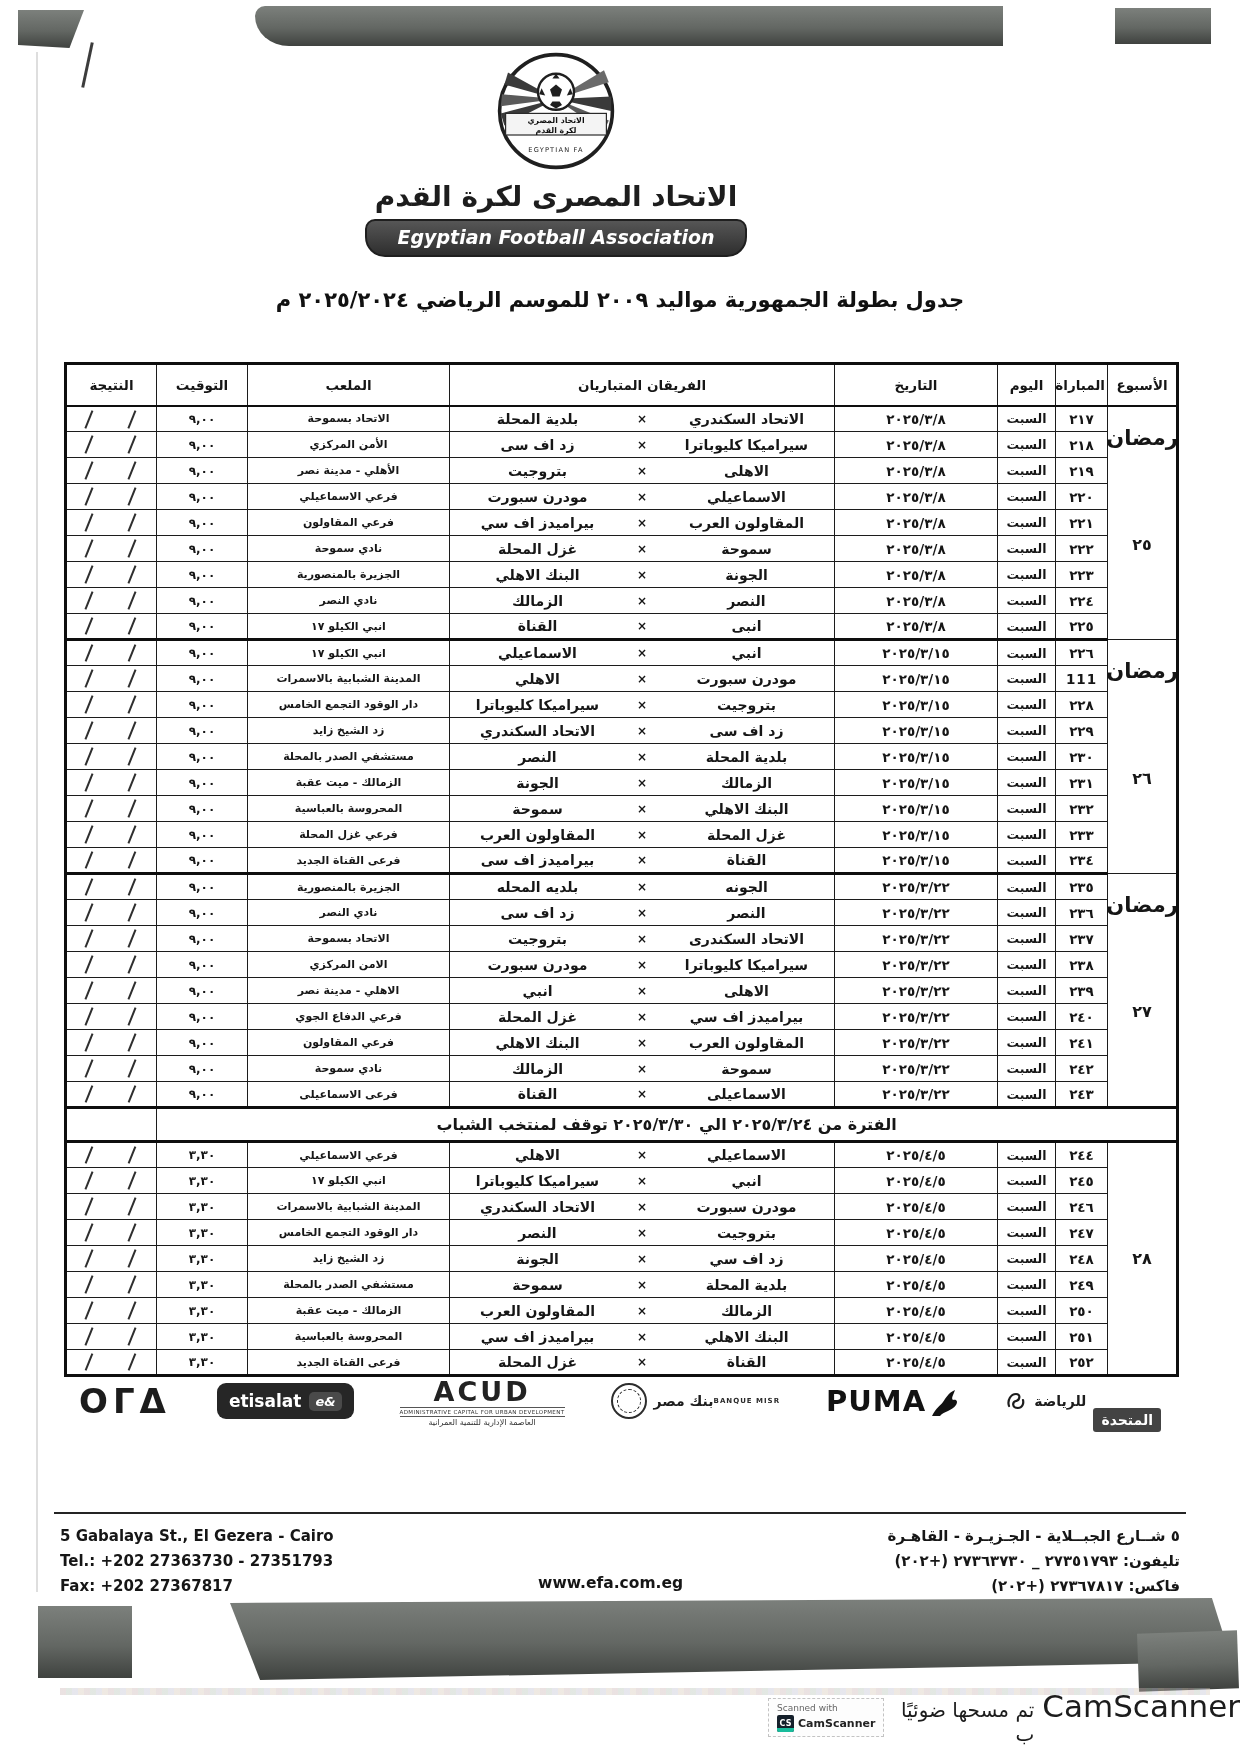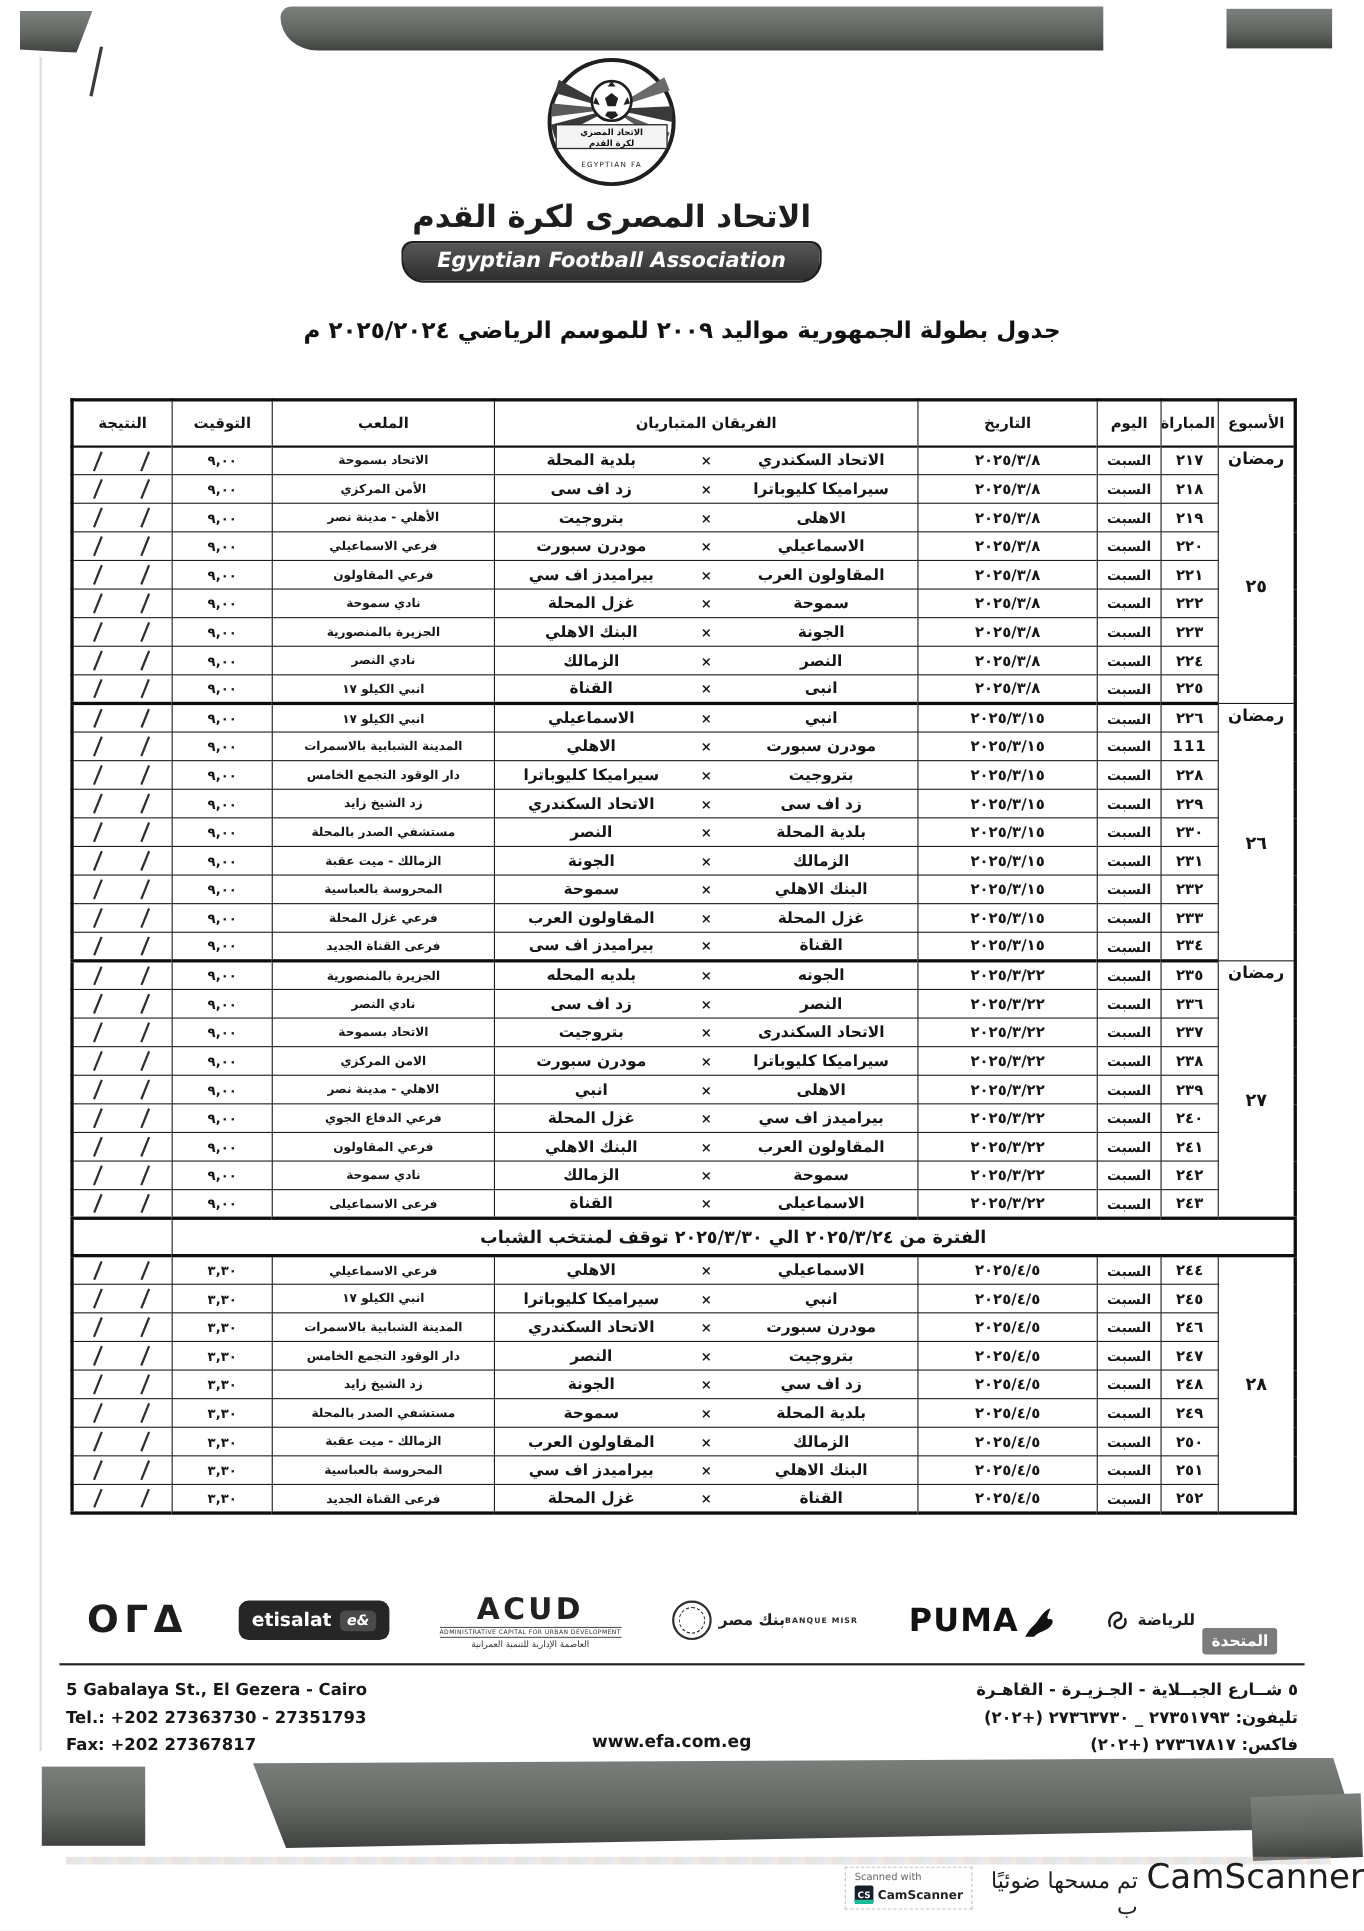--- a/index.html
+++ b/index.html
@@ -27,58 +27,58 @@
   .doc-title { position:absolute; top:288px; left:0; right:0; text-align:center; font-size:21px; font-weight:bold; color:#111; direction:rtl; }
 
   
   table.sched { position:absolute; top:362px; left:64px; width:1112px; border-collapse:collapse; border:3px solid #0e0e0e; direction:rtl; table-layout:fixed; }
   .sched th, .sched td { border:1.4px solid #1c1c1c; padding:0 2px; text-align:center; vertical-align:middle; overflow:hidden; white-space:nowrap; }
   .sched thead th { height:42px; font-size:13.5px; font-weight:bold; border-bottom:2.6px solid #0e0e0e; }
   .sched tbody td { height:26px; font-weight:bold; }
   .sched tr.group-end td { border-bottom:3px solid #0e0e0e; }
   td.c-week { position:relative; border-right:2px solid #0e0e0e; }
   .week-wrap { position:absolute; inset:0; display:flex; flex-direction:column; align-items:center; }
-  .week-season { font-size:15px; font-weight:bold; padding-top:1px; }
+  .week-season { font-size:21px; font-weight:bold; padding-top:19px; }
   .week-number { margin:auto; font-size:16px; font-weight:bold; letter-spacing:3px; }
   td.c-match { font-size:13.5px; letter-spacing:1px; }
   td.c-day { font-size:12.5px; }
   td.c-date { font-size:13.5px; letter-spacing:.5px; }
   td.c-teams { padding:0 6px; }
   .teams-wrap { display:flex; align-items:center; }
   .team-home,.team-away { flex:1; font-size:14px; font-weight:bold; }
   .vs-mark { width:46px; font-size:12px; }
   td.c-stadium { font-size:11px; }
   td.c-time { font-size:12px; letter-spacing:1px; }
   td.c-result { position:relative; }
   .res-marks { position:absolute; inset:0; }
   .res-marks::before, .res-marks::after { content:""; position:absolute; top:3px; bottom:3px; width:1.8px; background:#2e2e2e; }
   .res-marks::before { left:24%; transform:rotate(22deg); }
   .res-marks::after { right:26%; transform:rotate(22deg); }
   tr.break-row td { height:34px; font-size:16px; font-weight:bold; border-top:3px solid #0e0e0e; border-bottom:3px solid #0e0e0e; }
 
   
-  .sponsors { position:absolute; top:1438px; left:70px; width:1100px; height:70px; display:flex; align-items:center; justify-content:center; gap:46px; filter:grayscale(1); }
+  .sponsors { position:absolute; top:1366px; left:70px; width:1100px; height:70px; display:flex; align-items:center; justify-content:center; gap:46px; filter:grayscale(1); }
   .logo-ora { font-size:34px; font-weight:bold; letter-spacing:5px; color:#1c1c1c; }
   .logo-etisalat { background:#262626; color:#fff; border-radius:9px; padding:8px 12px; display:flex; align-items:center; gap:8px; }
   .logo-etisalat .word { font-size:17px; font-weight:bold; }
   .logo-etisalat .mark { background:#4a4a4a; border-radius:5px; padding:2px 6px; font-size:13px; font-style:italic; font-weight:bold; }
   .logo-acud { text-align:center; }
   .logo-acud .acud-word { font-size:27px; font-weight:bold; letter-spacing:3px; color:#222; }
   .logo-acud .acud-en { font-size:5.5px; letter-spacing:.4px; color:#333; border-top:1px solid #555; border-bottom:1px solid #555; padding:1px 0; }
   .logo-acud .acud-ar { font-size:8px; color:#333; direction:rtl; margin-top:1px; }
   .logo-bm { display:flex; align-items:center; gap:7px; }
   .bm-emblem { width:36px; height:36px; border-radius:50%; border:2.5px solid #2d2d2d; position:relative; }
   .bm-emblem::after { content:""; position:absolute; inset:4px; border-radius:50%; border:1.5px dashed #2d2d2d; }
   .bm-text { display:flex; align-items:center; }
   .bm-ar { font-size:14px; font-weight:bold; color:#1e1e1e; direction:rtl; }
   .bm-en { font-size:7px; letter-spacing:1px; color:#2a2a2a; font-weight:bold; }
   .logo-puma { display:flex; align-items:flex-end; gap:3px; }
   .puma-word { font-size:29px; font-weight:bold; letter-spacing:1px; color:#121212; }
   .logo-united { display:flex; align-items:center; gap:7px; direction:rtl; }
-  .united-box { background:#3b82f6; color:#fff; font-size:14px; font-weight:bold; padding:4px 8px; border-radius:3px;margin-top:38px; }
+  .united-box { background:#14532d; color:#fff; font-size:14px; font-weight:bold; padding:4px 8px; border-radius:3px;margin-top:38px; }
   .united-word { font-size:14px; font-weight:bold; color:#1d1d1d; }
 
   
   .divider { position:absolute; top:1512px; left:54px; width:1132px; border-top:2.6px solid #242424; }
   .contact { position:absolute; top:1524px; left:60px; width:1120px; display:flex; justify-content:space-between; }
   .contact-en { text-align:left; font-size:15px; font-weight:bold; color:#161616; line-height:1.65; }
   .contact-web { align-self:flex-end; font-size:15.5px; font-weight:bold; padding-bottom:6px; }
   .contact-ar { direction:rtl; text-align:right; font-size:15px; font-weight:bold; line-height:1.65; }
 
   

